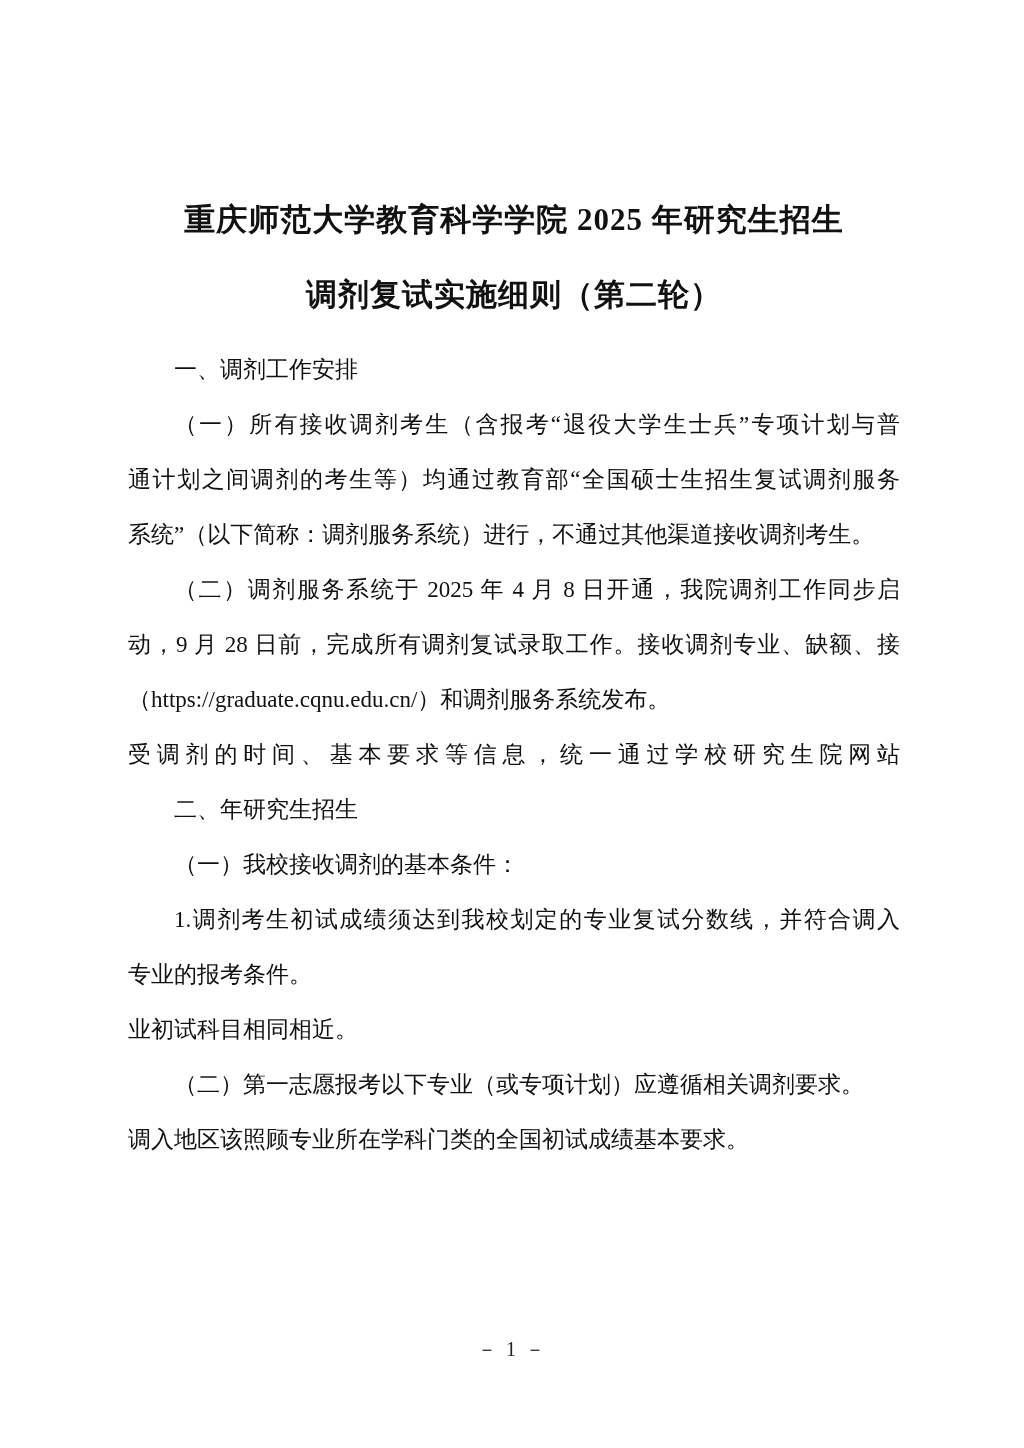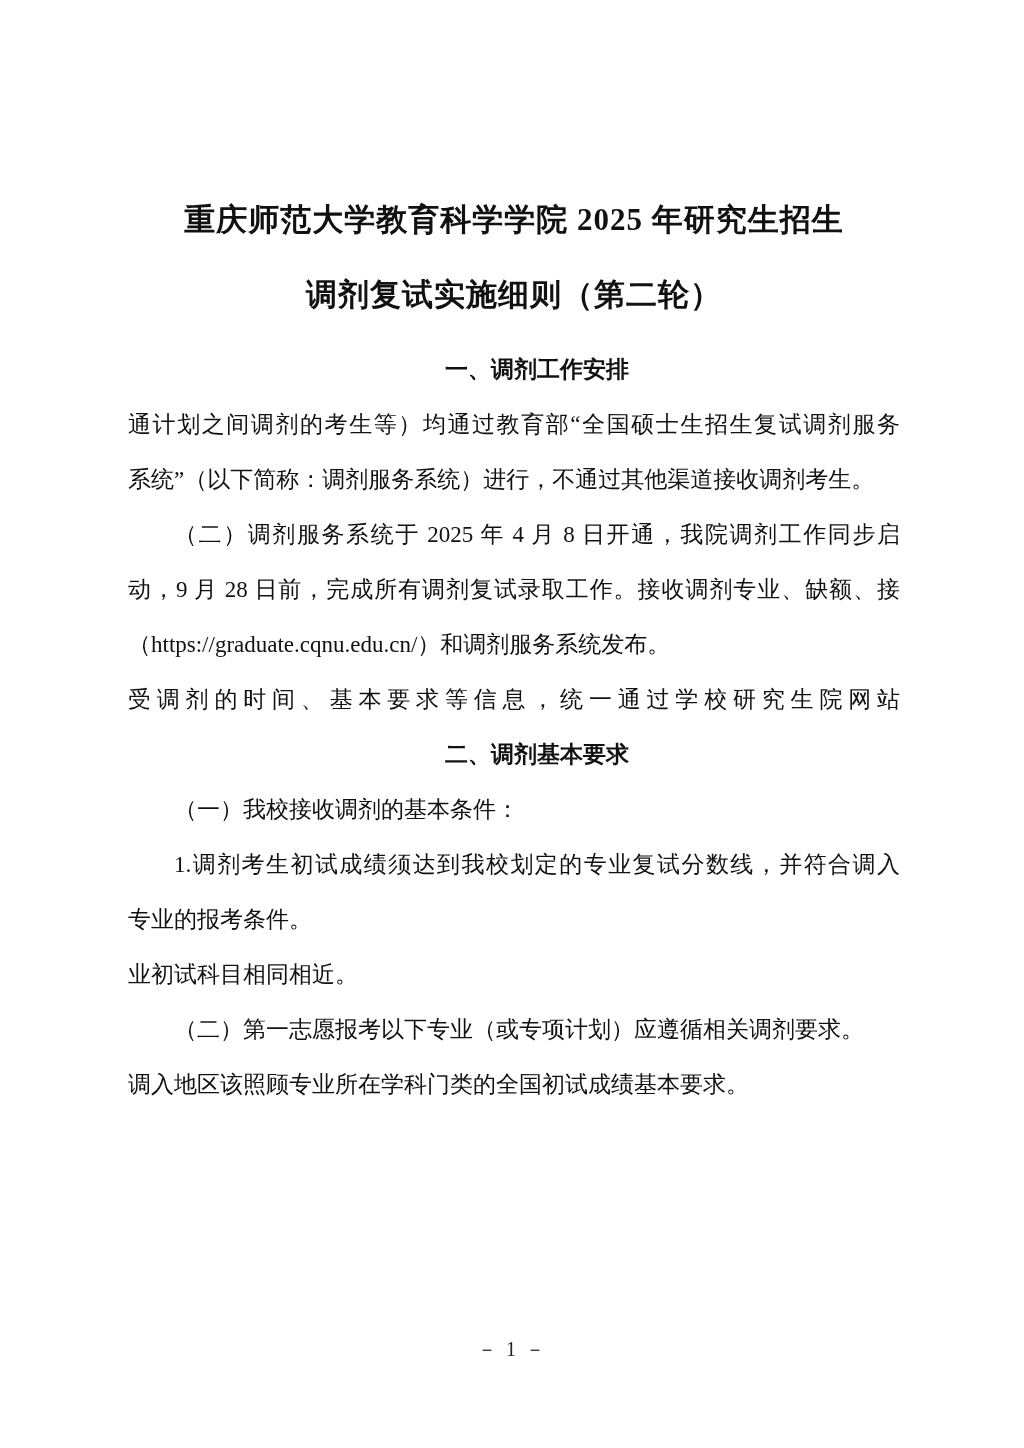--- a/index.html
+++ b/index.html
@@ -35,22 +35,21 @@
   }
   .body-block {
     margin-top: 10px;
     font-size: 23px;
   }
   .line {
     line-height: 55px;
     min-height: 55px;
   }
   .heading {
-    font-weight: 700;
-    text-align: center;
+    font-weight: 400;
   }
   .indent {
     text-indent: 2em;
   }
   .just {
     text-align: justify;
     text-align-last: justify;
   }
   .footer {
     position: absolute;
@@ -70,29 +69,30 @@
   <div class="content">
 
     <div class="title-block">
       <div class="title-line">重庆师范大学教育科学学院 2025 年研究生招生</div>
       <div class="title-line">调剂复试实施细则（第二轮）</div>
     </div>
 
     <div class="body-block">
       <div class="line heading indent">一、调剂工作安排</div>
 
+      <div class="line indent just">（一）所有接收调剂考生（含报考“退役大学生士兵”专项计划与普</div>
       <div class="line just">通计划之间调剂的考生等）均通过教育部“全国硕士生招生复试调剂服务</div>
       <div class="line">系统”（以下简称：调剂服务系统）进行，不通过其他渠道接收调剂考生。</div>
 
       <div class="line indent just">（二）调剂服务系统于 2025 年 4 月 8 日开通，我院调剂工作同步启</div>
       <div class="line just">动，9 月 28 日前，完成所有调剂复试录取工作。接收调剂专业、缺额、接</div>
       <div class="line">（https://graduate.cqnu.edu.cn/）和调剂服务系统发布。</div>
       <div class="line just">受调剂的时间、基本要求等信息，统一通过学校研究生院网站</div>
 
-      <div class="line heading indent">二、调剂基本要求</div>
+      <div class="line heading indent">二、年研究生招生</div>
 
       <div class="line indent">（一）我校接收调剂的基本条件：</div>
 
       <div class="line indent just">1.调剂考生初试成绩须达到我校划定的专业复试分数线，并符合调入</div>
       <div class="line">专业的报考条件。</div>
 
       <div class="line">业初试科目相同相近。</div>
 
       <div class="line indent">（二）第一志愿报考以下专业（或专项计划）应遵循相关调剂要求。</div>
 

